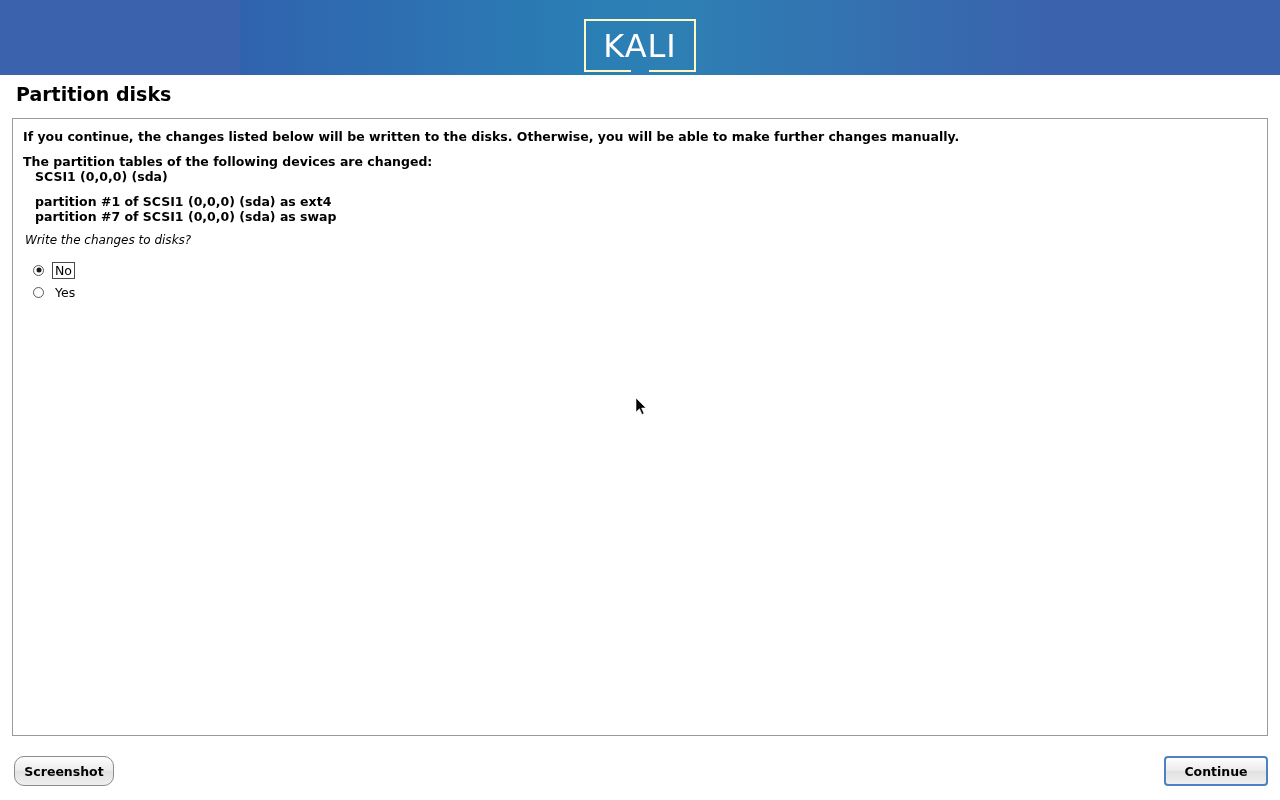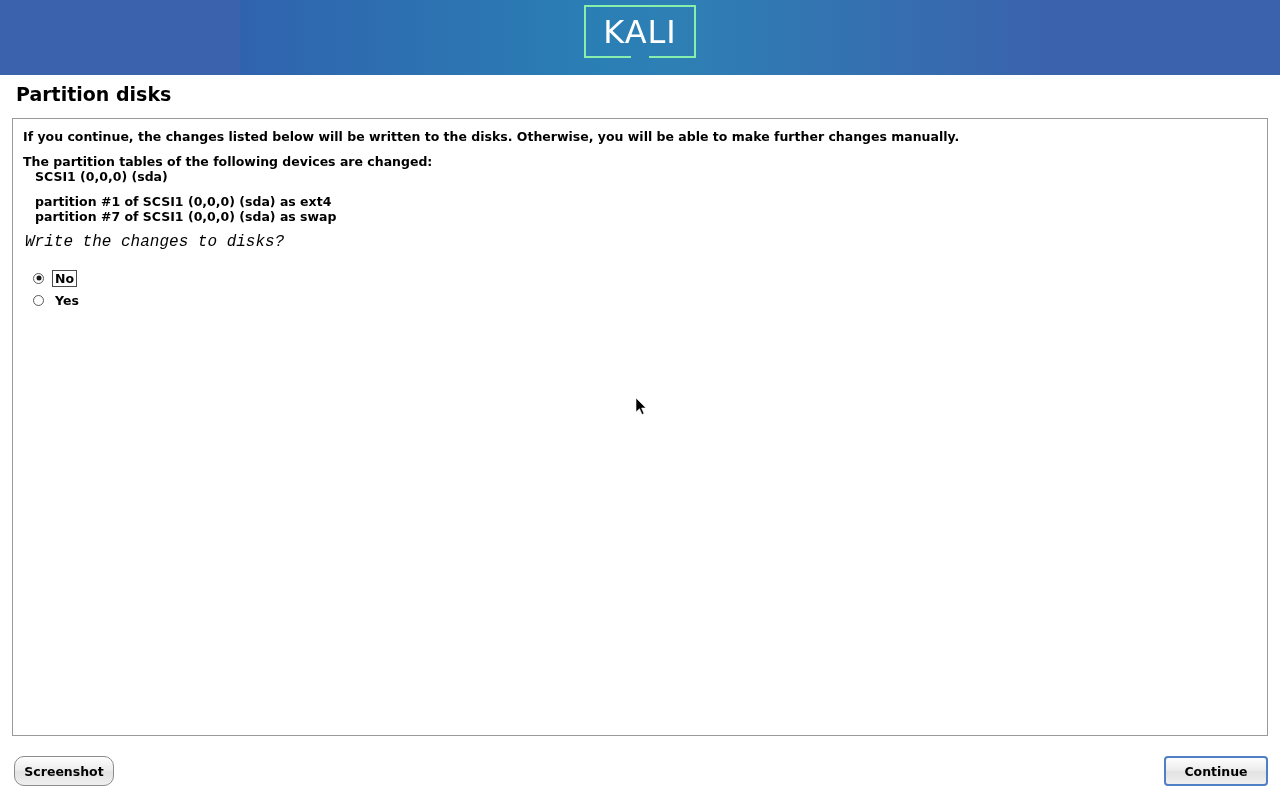--- a/index.html
+++ b/index.html
@@ -31,25 +31,25 @@
     position: absolute;
     left: 240px;
     top: 0;
     width: 800px;
     height: 75px;
     background: linear-gradient(90deg, #3063ae 0%, #2a7fb5 45%, #2e7fb4 55%, #3a63ad 100%);
   }
   .banner-logo {
     position: absolute;
     left: 50%;
-    top: 5px;
+    top: 19px;
     transform: translateX(-50%);
     width: 112px;
     height: 53px;
-    border: 2px solid #86efac;
+    border: 2px solid #fef9c3;
     box-sizing: border-box;
     display: flex;
     align-items: center;
     justify-content: center;
   }
   .banner-logo-text {
     color: #ffffff;
     font-size: 32px;
     font-family: "DejaVu Sans", sans-serif;
     letter-spacing: 1px;
@@ -98,26 +98,25 @@
     line-height: 15px;
     margin: 0;
     white-space: pre;
   }
   .bold { font-weight: bold; }
   .indent1 { padding-left: 12px; }
   .indent2 { padding-left: 12px; }
   .spacer-sm { height: 10px; }
 
   .question {
-    font-size: 16px;
+    font-size: 12px;
     font-style: italic;
     color: #000000;
     padding-left: 2px;
     margin-top: 9px;
-    font-family: Liberation Mono, monospace;
   }
 
   
   .radio-group { margin-top: 5px; }
   .radio-row {
     display: flex;
     align-items: center;
     height: 22px;
   }
   .radio {
@@ -138,21 +137,21 @@
     left: 50%;
     top: 50%;
     transform: translate(-50%, -50%);
     width: 5px;
     height: 5px;
     border-radius: 50%;
     background: #1a1a1a;
   }
   .radio-label {
     font-size: 12.5px;
-    font-weight: bold;
+    font-weight: normal;
     color: #000000;
     padding: 0 3px;
   }
   .radio-label.focused {
     border: 1px solid #4a4a4a;
     padding: 0 2px;
   }
 
   
   .footer {

